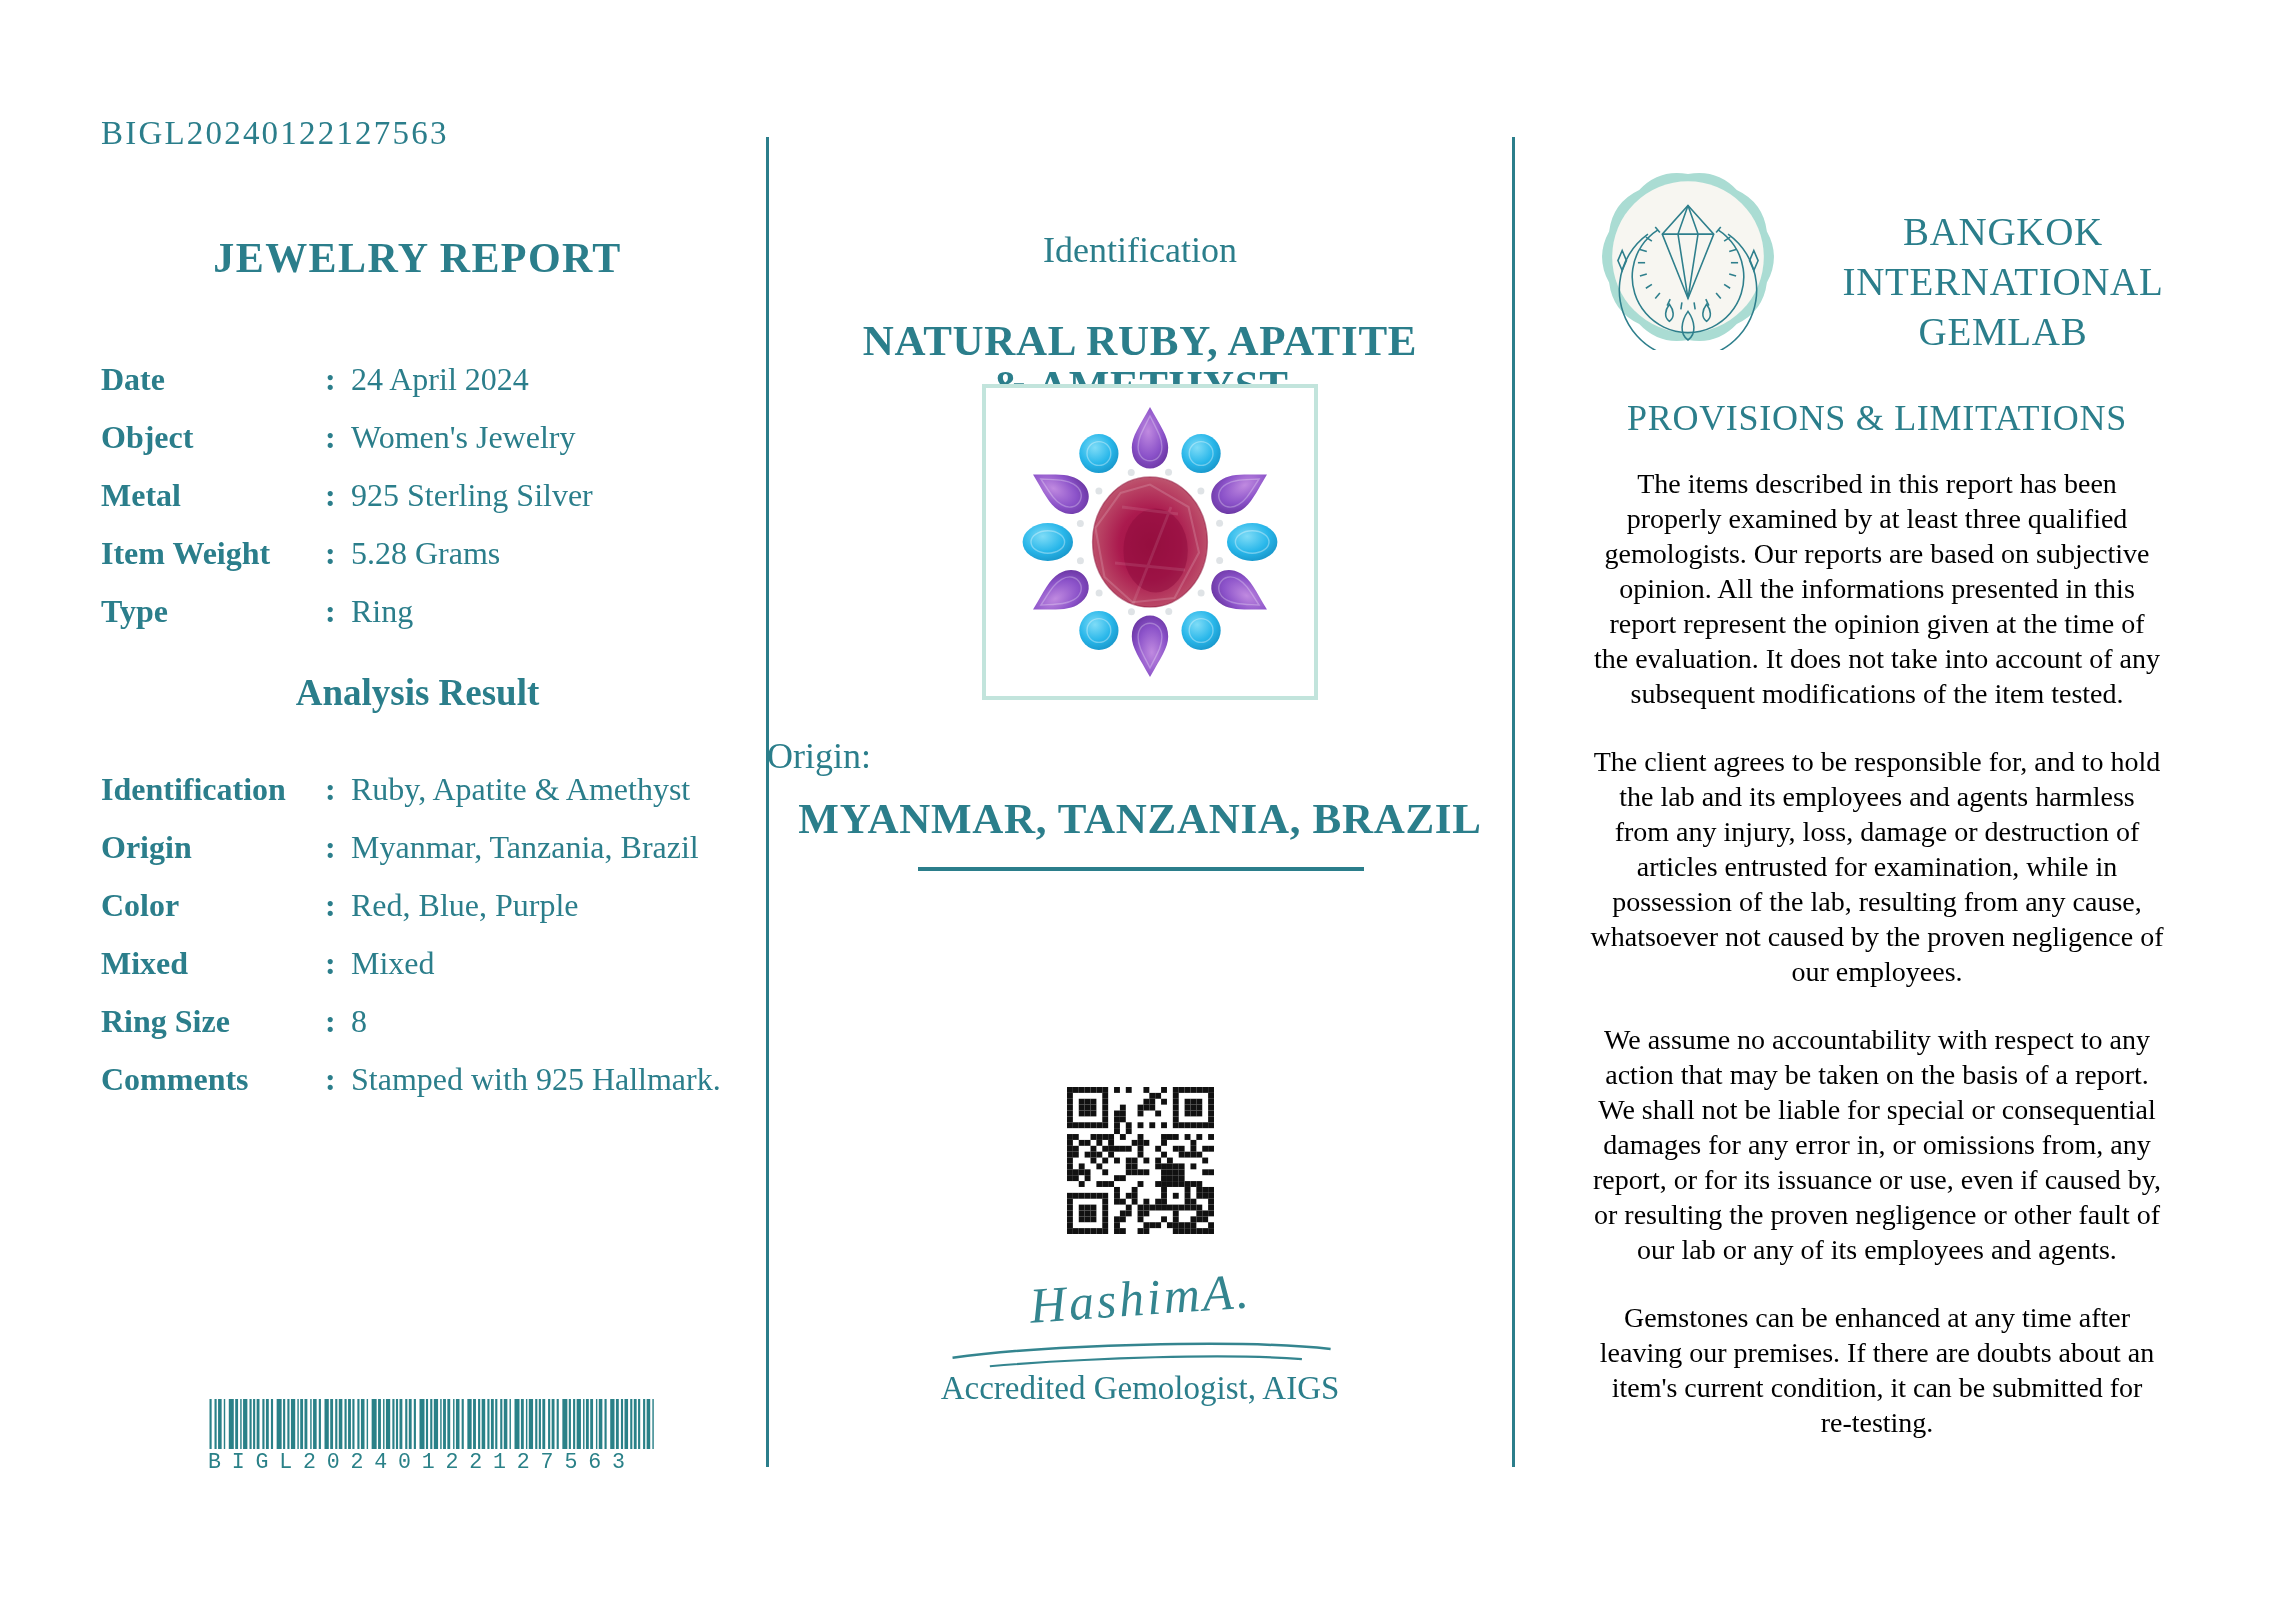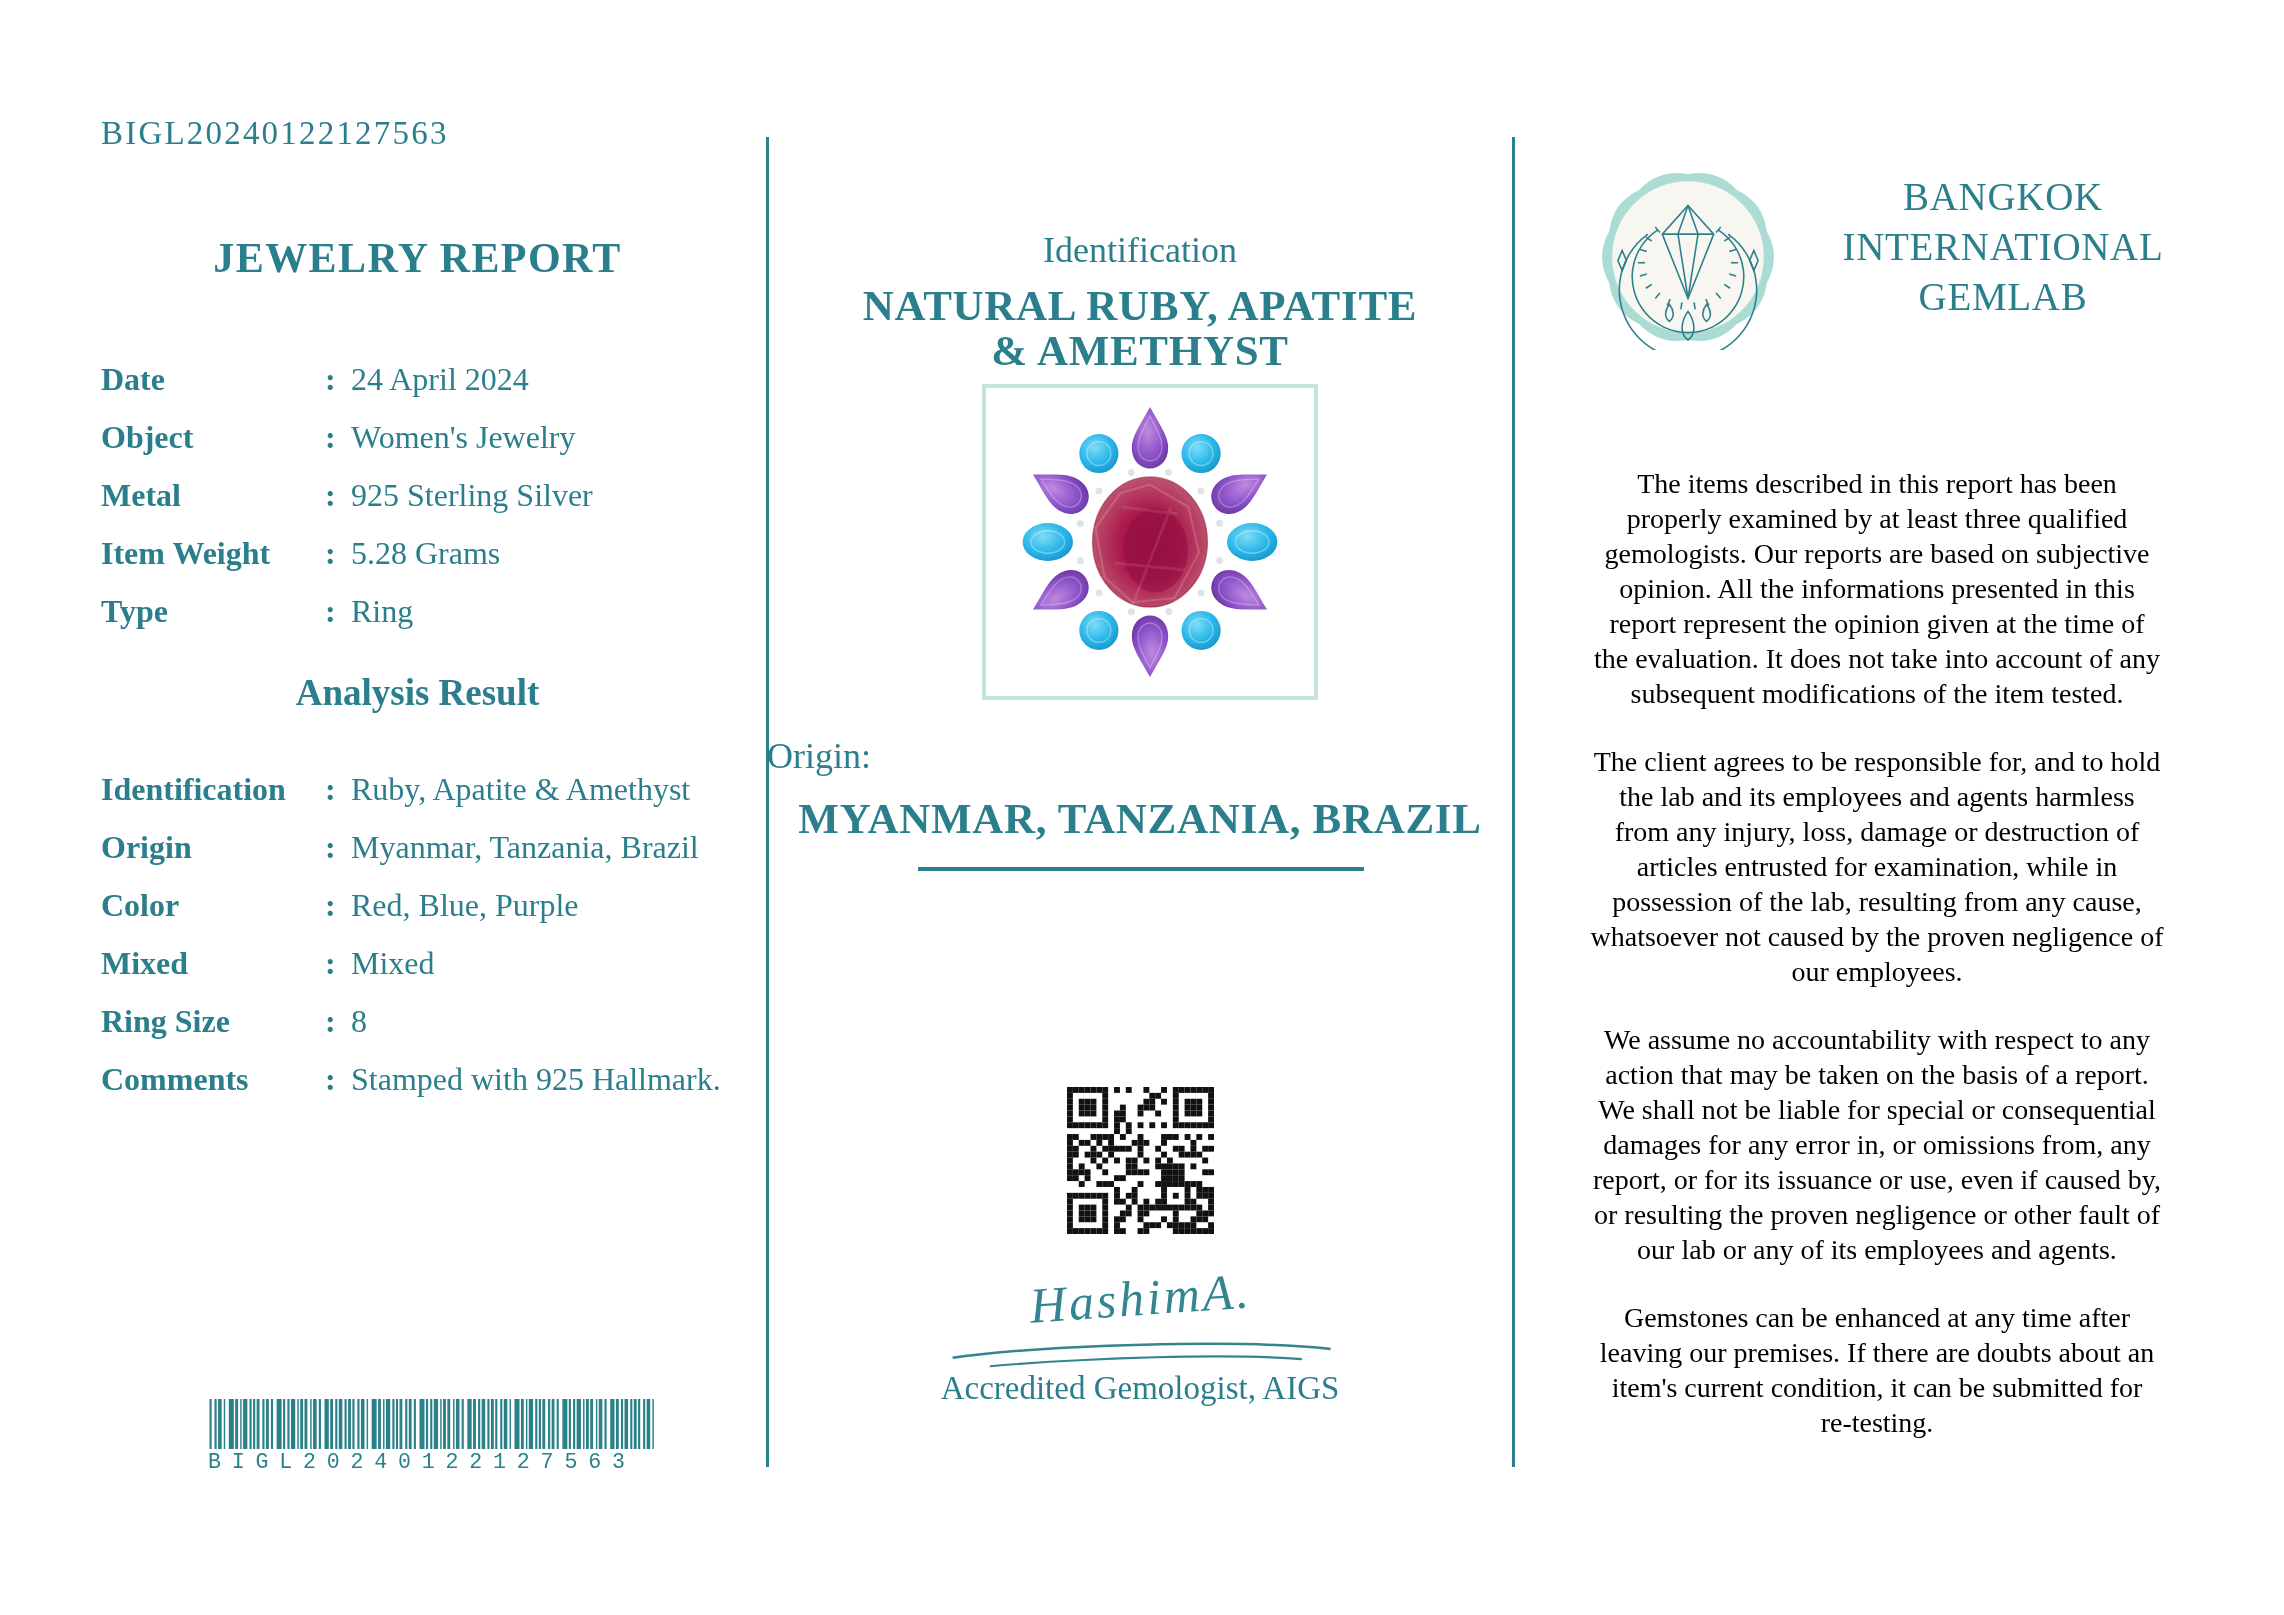--- a/index.html
+++ b/index.html
@@ -1,18 +1,18 @@
 <!DOCTYPE html>
 <html style="font-size:11.5px"><head>
 <meta charset="utf-8">
 <style>
   html,body{margin:0;padding:0;background:#fff;}
   #canvas{position:relative;width:2284px;height:1616px;background:#ffffff;
           font-family:"Liberation Serif","DejaVu Serif",serif;color:#2b7e8b;overflow:hidden;border-radius:31px;}
-  .pre{white-space:pre-line;}
+  .pre{white-space:pre-line;margin-top:35px;}
 
   
   .vline{position:absolute;top:137px;height:1330px;width:2.9px;background:#2b7e8b;}
   .v1{left:766px;} .v2{left:1512px;}
 
   
   .report-no{position:absolute;left:101px;top:115px;font-size:33px;letter-spacing:2.2px;color:#2b7e8b;}
   .lc-title{position:absolute;left:101px;top:234px;width:633px;text-align:center;
             font-size:42px;font-weight:700;letter-spacing:1.4px;}
   .details,.analysis{position:absolute;left:101px;width:647px;}
@@ -693,20 +693,21 @@
       <path d="M104,196 C110,204 112,214 104,220 C96,214 98,204 104,196 Z"></path>
       <path d="M156,196 C162,204 164,214 156,220 C148,214 150,204 156,196 Z"></path>
       <path d="M130,206 C140,220 142,238 130,246 C118,238 120,220 130,206 Z"></path>
     </g>
   </svg>
 
   <div class="lab-name pre">BANGKOK
 INTERNATIONAL
 GEMLAB</div>
 
+  <div class="prov-head">PROVISIONS &amp; LIMITATIONS</div>
 
   <div class="prov-body">
     <p class="pre">The items described in this report has been
 properly examined by at least three qualified
 gemologists. Our reports are based on subjective
 opinion. All the informations presented in this
 report represent the opinion given at the time of
 the evaluation. It does not take into account of any
 subsequent modifications of the item tested.</p>
     <p class="pre">The client agrees to be responsible for, and to hold

